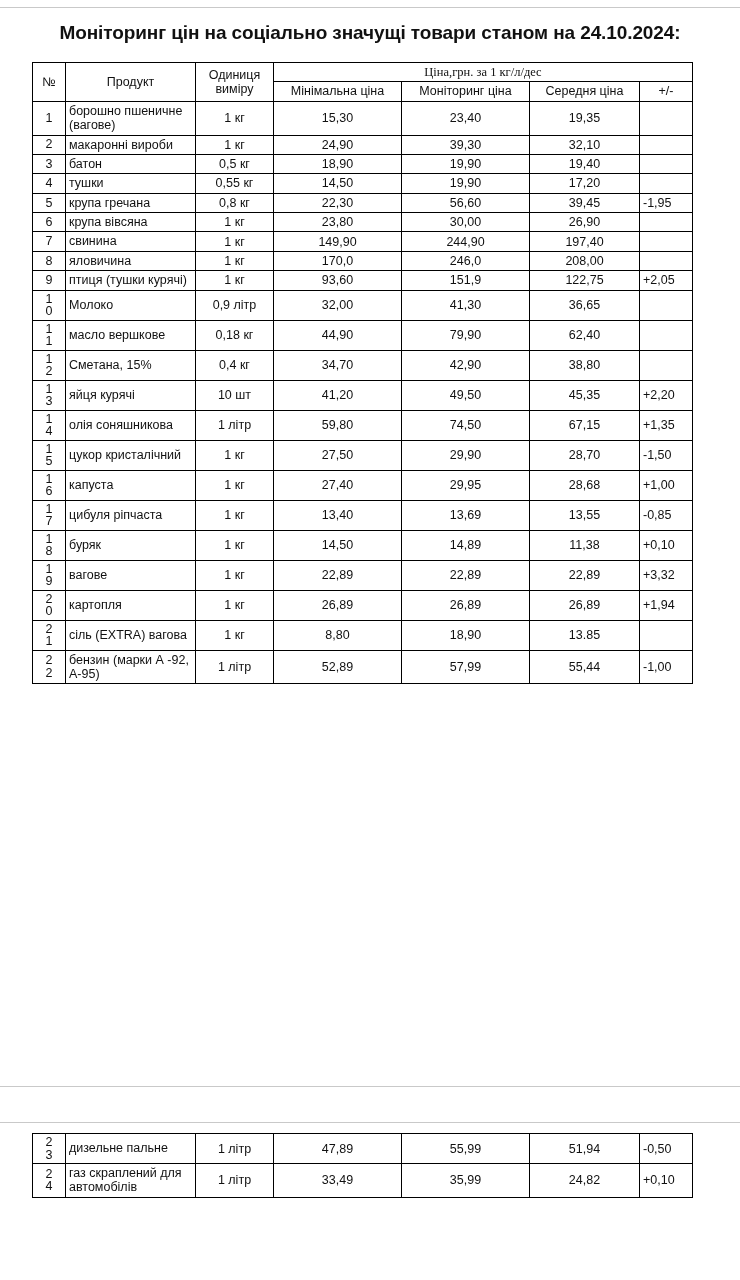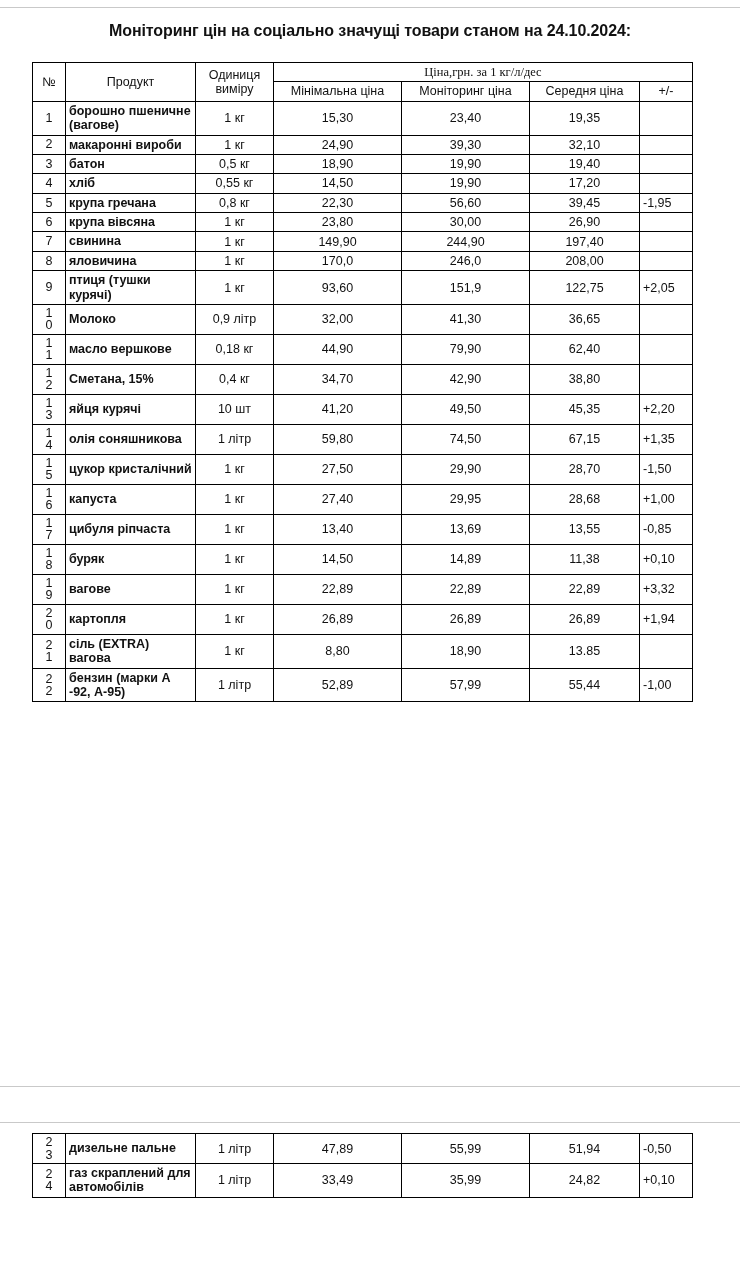--- a/index.html
+++ b/index.html
@@ -29,21 +29,21 @@
     height: 7px;
     background: #ffffff;
     border-bottom: 1px solid #c9c9c9;
   }
   .doc-title {
     position: absolute;
     top: 22px;
     left: 0;
     width: 740px;
     text-align: center;
-    font-size: 16px;
+    font-size: 19px;
     font-weight: bold;
     letter-spacing: -0.1px;
     color: #111111;
   }
   .table-wrap {
     position: absolute;
     top: 62px;
     left: 32px;
     width: 660px;
   }
@@ -80,21 +80,20 @@
     line-height: 1.0;
     padding: 2px 0;
   }
   td.num span.d {
     display: block;
   }
   td.prod {
     text-align: left;
     padding-left: 5px;
     line-height: 1.15;
-    font-weight: bold;
   }
   td.unit, td.val {
     text-align: center;
   }
   td.diff {
     text-align: left;
     font-size: 12.5px;
   }
   .hdr-price-span {
     font-size: 12.5px;
@@ -197,21 +196,21 @@
             <td class="num">3</td>
             <td class="prod">батон</td>
             <td class="unit">0,5 кг</td>
             <td class="val">18,90</td>
             <td class="val">19,90</td>
             <td class="val">19,40</td>
             <td class="diff"></td>
           </tr>
           <tr>
             <td class="num">4</td>
-            <td class="prod">хліб</td>
+            <td class="prod">тушки</td>
             <td class="unit">0,55 кг</td>
             <td class="val">14,50</td>
             <td class="val">19,90</td>
             <td class="val">17,20</td>
             <td class="diff"></td>
           </tr>
           <tr>
             <td class="num">5</td>
             <td class="prod">крупа гречана</td>
             <td class="unit">0,8 кг</td>

